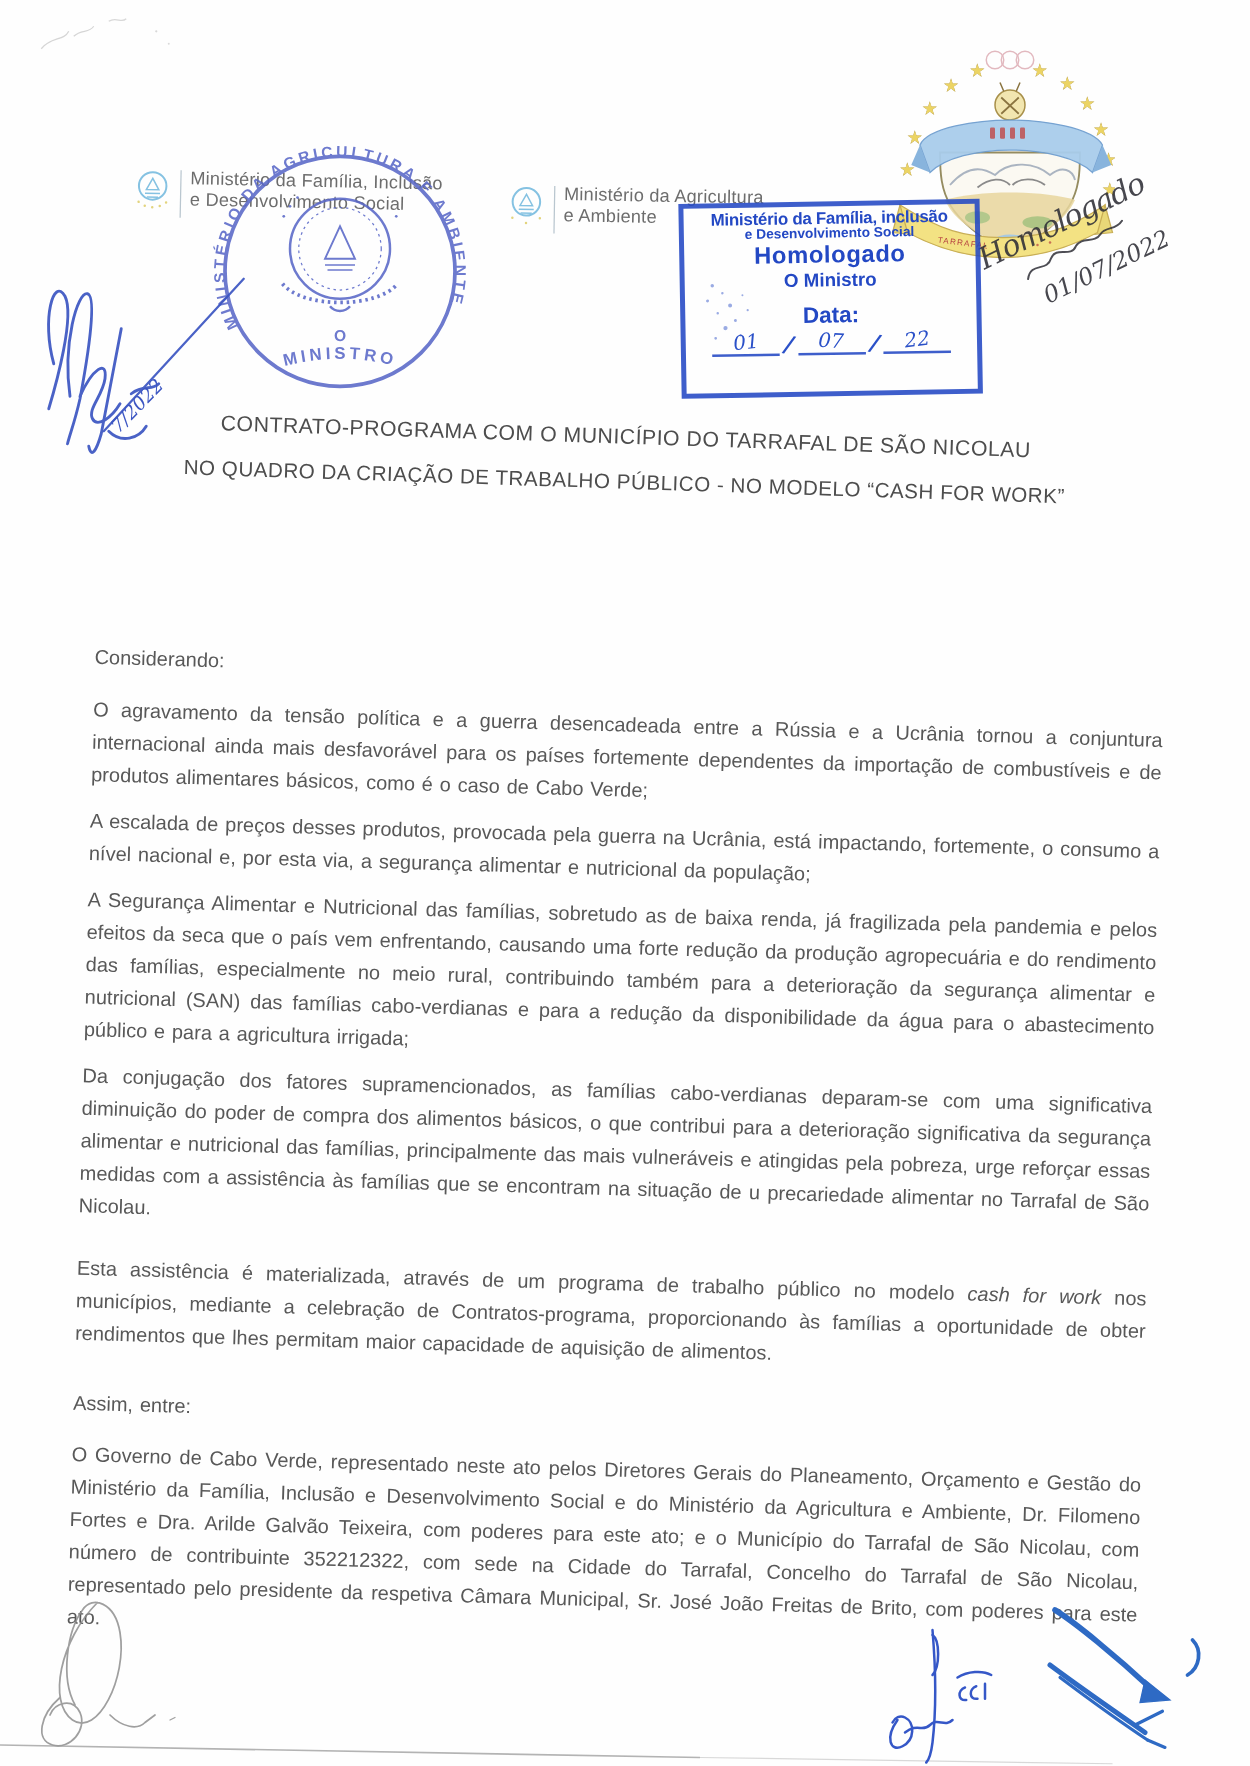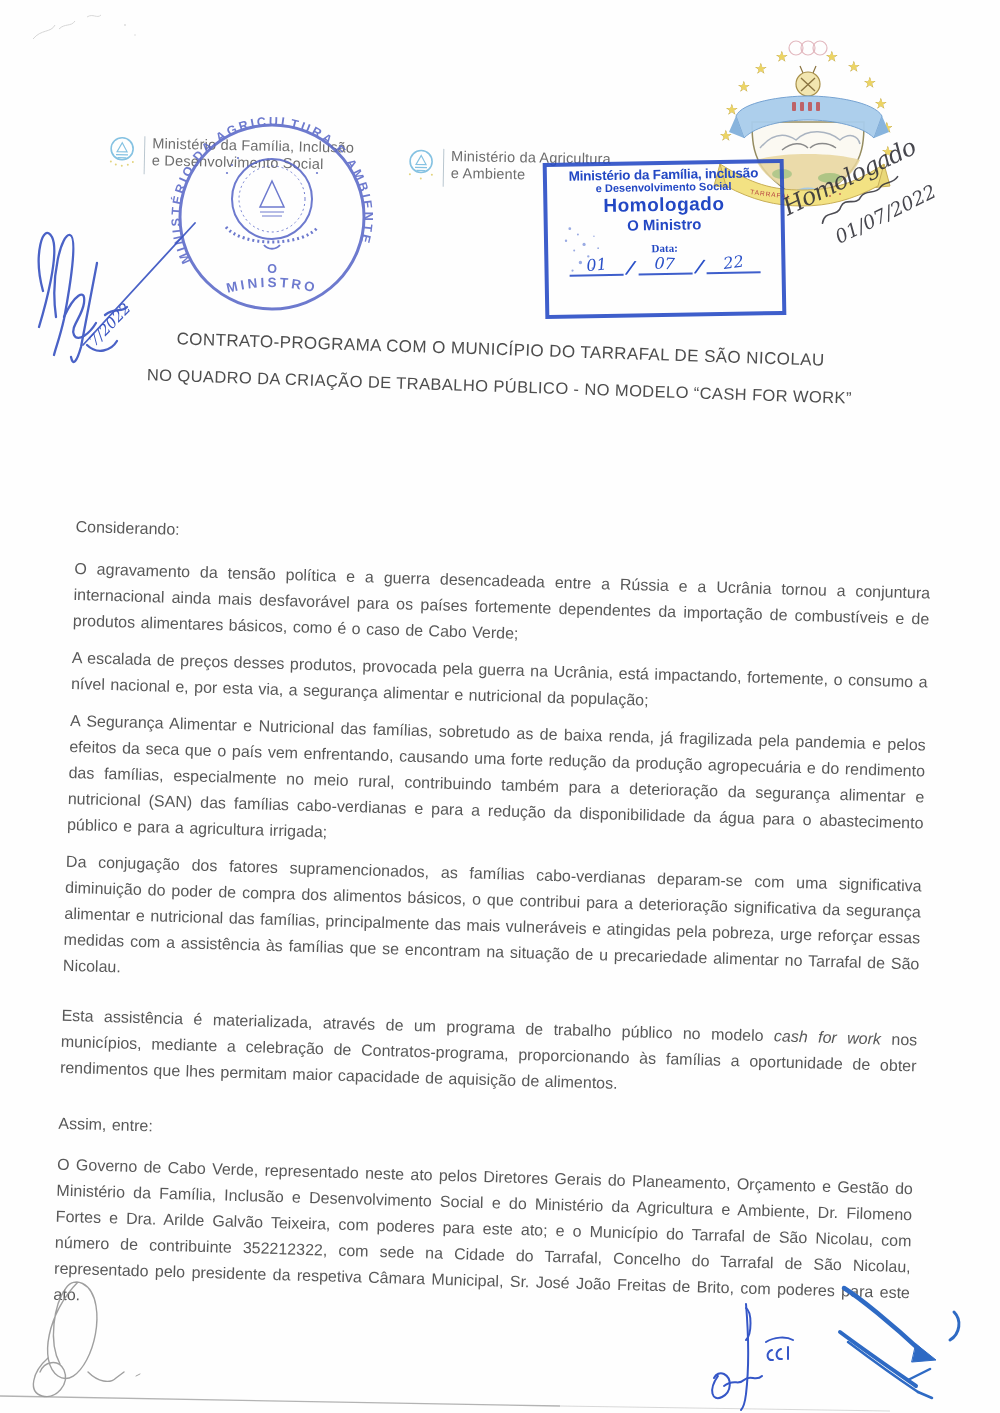--- a/index.html
+++ b/index.html
@@ -20,21 +20,21 @@
   .rect-stamp{
     position:absolute;left:544px;top:161px;width:233px;height:148px;z-index:5;
     border:4px solid rgba(35,72,196,.88);transform:rotate(-1deg);
     display:flex;flex-direction:column;align-items:center;
     color:#2348c4;overflow:hidden;
   }
   .rs-l1{font-size:13.5px;font-weight:bold;letter-spacing:-.2px;white-space:nowrap;margin-top:2px;}
   .rs-l2{font-size:11px;font-weight:bold;margin-top:-1px;}
   .rs-l3{font-size:19px;font-weight:bold;letter-spacing:.5px;margin-top:1px;}
   .rs-l4{font-size:15px;font-weight:bold;margin-top:0;}
-  .rs-l5{font-size:11px;font-weight:bold;margin-top:9px;font-family:Liberation Serif, serif;}
+  .rs-l5{font-size:18px;font-weight:bold;margin-top:9px;}
   .rs-date{display:flex;align-items:flex-end;gap:4px;margin-top:1px;font-family:"DejaVu Serif",serif;font-style:italic;color:#2a50c8;}
   .rs-seg{width:54px;border-bottom:2px solid rgba(35,72,196,.88);text-align:center;font-size:16px;line-height:18px;}
   .rs-seg span{display:inline-block;}
   .rs-slash{font-size:18px;line-height:16px;transform:rotate(10deg);font-weight:bold;}
   .rs-speckle{position:absolute;left:10px;top:52px;}
   
   .coat{position:absolute;left:712px;top:36px;z-index:1;}
   .hand-right{
     position:absolute;left:778px;top:196px;width:250px;z-index:4;
     transform:rotate(-26deg);transform-origin:0 0;

